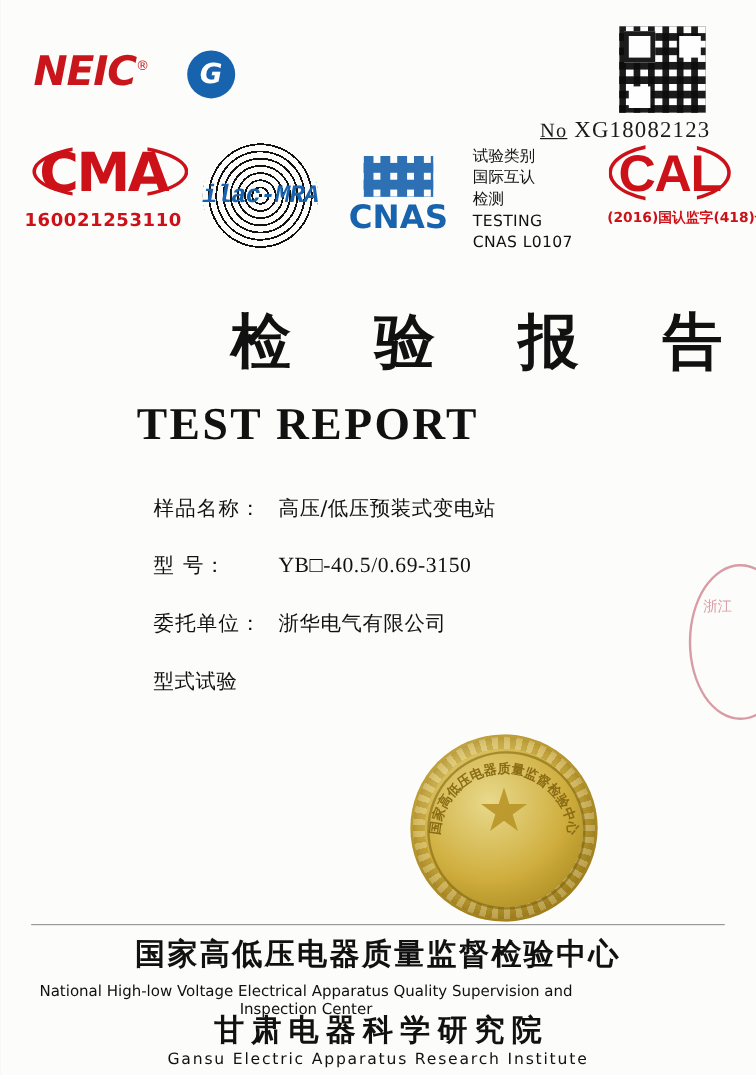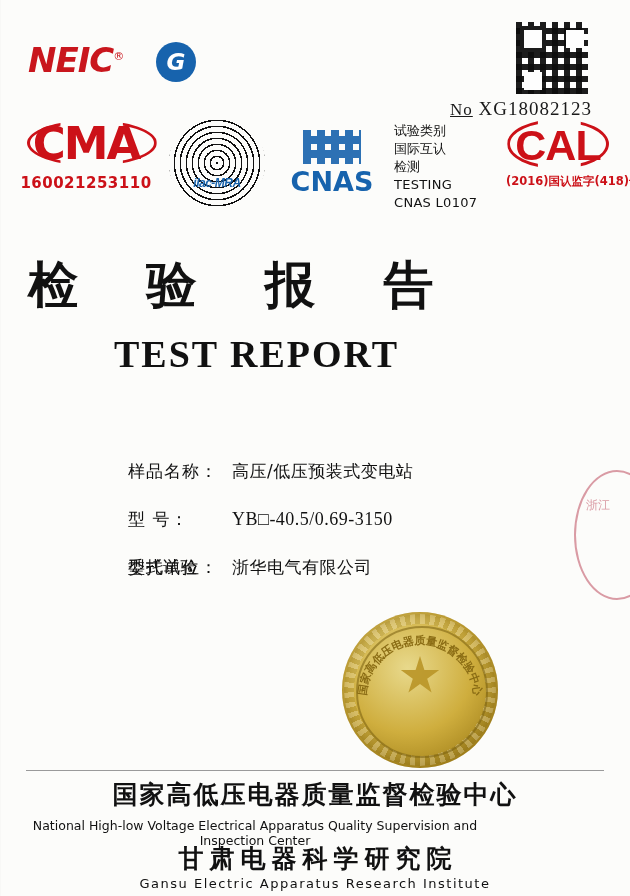--- a/index.html
+++ b/index.html
@@ -167,27 +167,26 @@
     height: 90px;
     border-radius: 50%;
     background:
       repeating-radial-gradient(circle at 50% 50%, #111 0 1.5px, transparent 1.5px 6px);
   }
   .ilac .txt {
     position: absolute;
     left: 0;
     top: 38px;
     width: 110px;
-    font-family: Liberation Sans, sans-serif;
-    font-size: 12px;
+    font-family: Liberation Mono, monospace;
+    font-size: 21px;
     font-weight: bold;
     font-style: italic;
     color: #1763ad;
     letter-spacing: -0.5px;
-    margin-top: 24px;
   }
 
   
   .cnas {
     left: 262px;
     top: 18px;
     width: 112px;
     text-align: center;
   }
   .cnas .grid {
@@ -256,22 +255,22 @@
     margin-top: 2px;
     white-space: nowrap;
   }
 
   
   .title-cn {
     position: absolute;
     top: 252px;
     left: 0;
     width: 630px;
-    text-align: left;
-    font-family: Liberation Serif, serif;
+    text-align: right;
+    font-family: Liberation Sans, sans-serif;
     font-weight: bold;
     font-size: 50px;
     letter-spacing: 28px;
     text-indent: 28px;
     color: #111;
   }
   .title-en {
     position: absolute;
     top: 332px;
     left: 0;
@@ -296,21 +295,20 @@
     align-items: baseline;
     height: 48px;
     font-family: "DejaVu Sans", sans-serif;
     font-size: 17px;
     color: #111;
   }
   .field-label {
     width: 104px;
     flex: 0 0 104px;
     letter-spacing: 1px;
-    margin-top: 48px;
   }
   .field-value {
     font-size: 17px;
     letter-spacing: 0.5px;
   }
   .field-value.mono {
     font-family: "Liberation Serif", serif;
     font-size: 18px;
     letter-spacing: 0.5px;
   }

